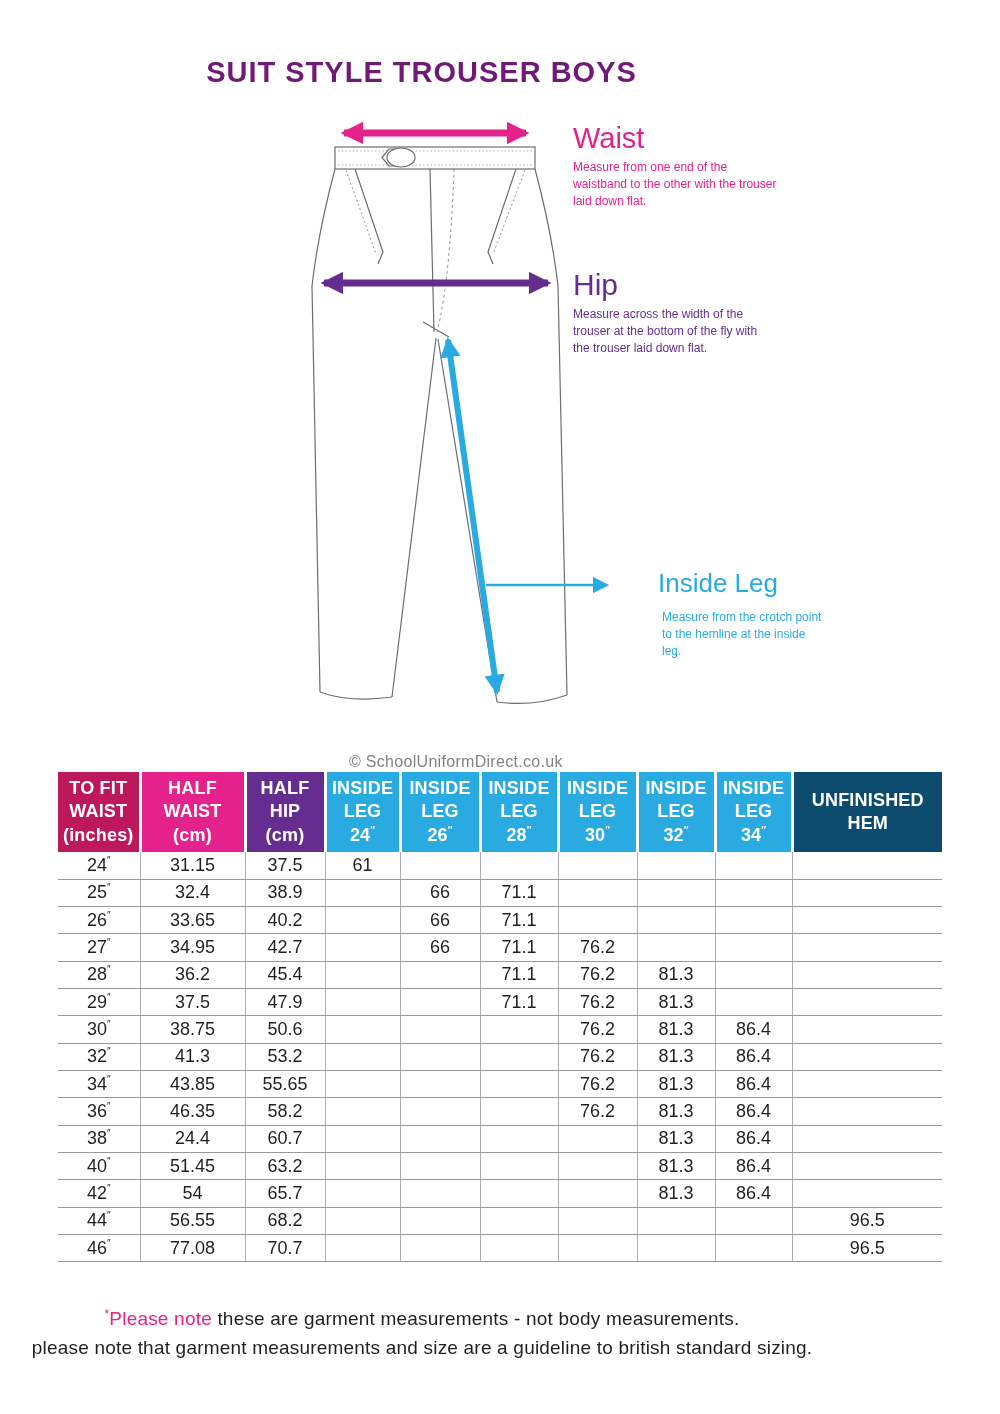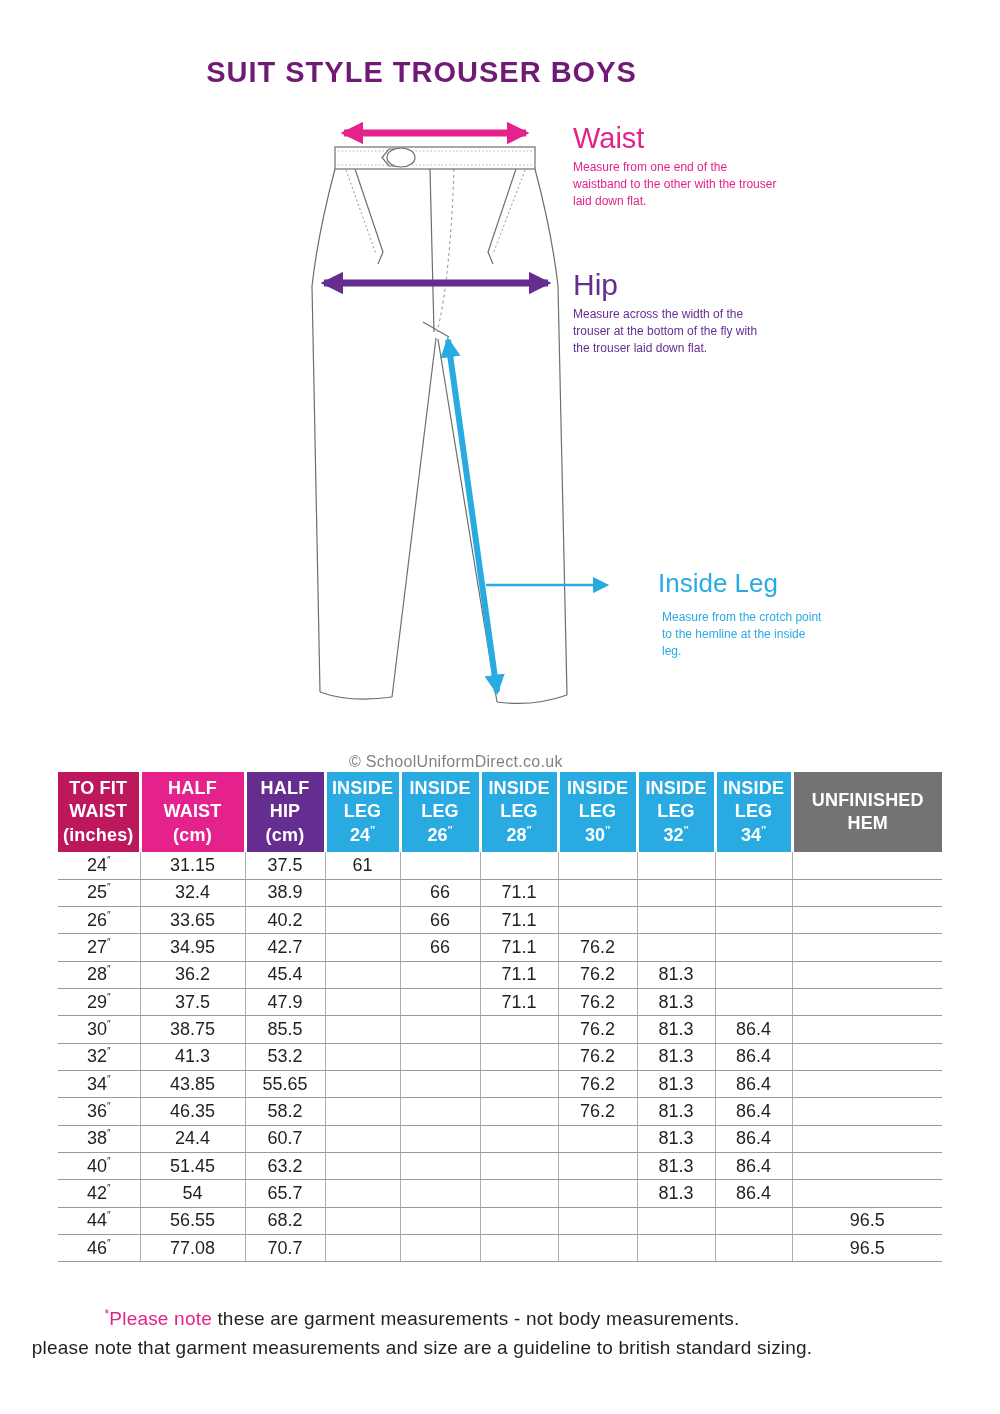--- a/index.html
+++ b/index.html
@@ -140,21 +140,21 @@
         <tr>
           <th style="background: #be185d;">TO FIT<br>WAIST<br>(inches)</th>
           <th style="background: rgb(229, 33, 139);">HALF<br>WAIST<br>(cm)</th>
           <th style="background: rgb(102, 45, 145);">HALF<br>HIP<br>(cm)</th>
           <th style="background: rgb(41, 171, 226);">INSIDE<br>LEG<br>24<span class="prime">″</span></th>
           <th style="background: rgb(41, 171, 226);">INSIDE<br>LEG<br>26<span class="prime">″</span></th>
           <th style="background: rgb(41, 171, 226);">INSIDE<br>LEG<br>28<span class="prime">″</span></th>
           <th style="background: rgb(41, 171, 226);">INSIDE<br>LEG<br>30<span class="prime">″</span></th>
           <th style="background: rgb(41, 171, 226);">INSIDE<br>LEG<br>32<span class="prime">″</span></th>
           <th style="background: rgb(41, 171, 226);">INSIDE<br>LEG<br>34<span class="prime">″</span></th>
-          <th style="background: #737373;">UNFINISHED<br>HEM</th>
+          <th style="background: #0c4a6e;">UNFINISHED<br>HEM</th>
         </tr>
       </thead>
     <tbody>
         <tr>
           <td>24<span class="prime">″</span></td>
           <td>31.15</td>
           <td>37.5</td>
           <td>61</td>
           <td></td>
           <td></td>
@@ -219,21 +219,21 @@
           <td></td>
           <td>71.1</td>
           <td>76.2</td>
           <td>81.3</td>
           <td></td>
           <td></td>
         </tr>
         <tr>
           <td>30<span class="prime">″</span></td>
           <td>38.75</td>
-          <td>85.5</td>
+          <td>50.6</td>
           <td></td>
           <td></td>
           <td></td>
           <td>76.2</td>
           <td>81.3</td>
           <td>86.4</td>
           <td></td>
         </tr>
         <tr>
           <td>32<span class="prime">″</span></td>

